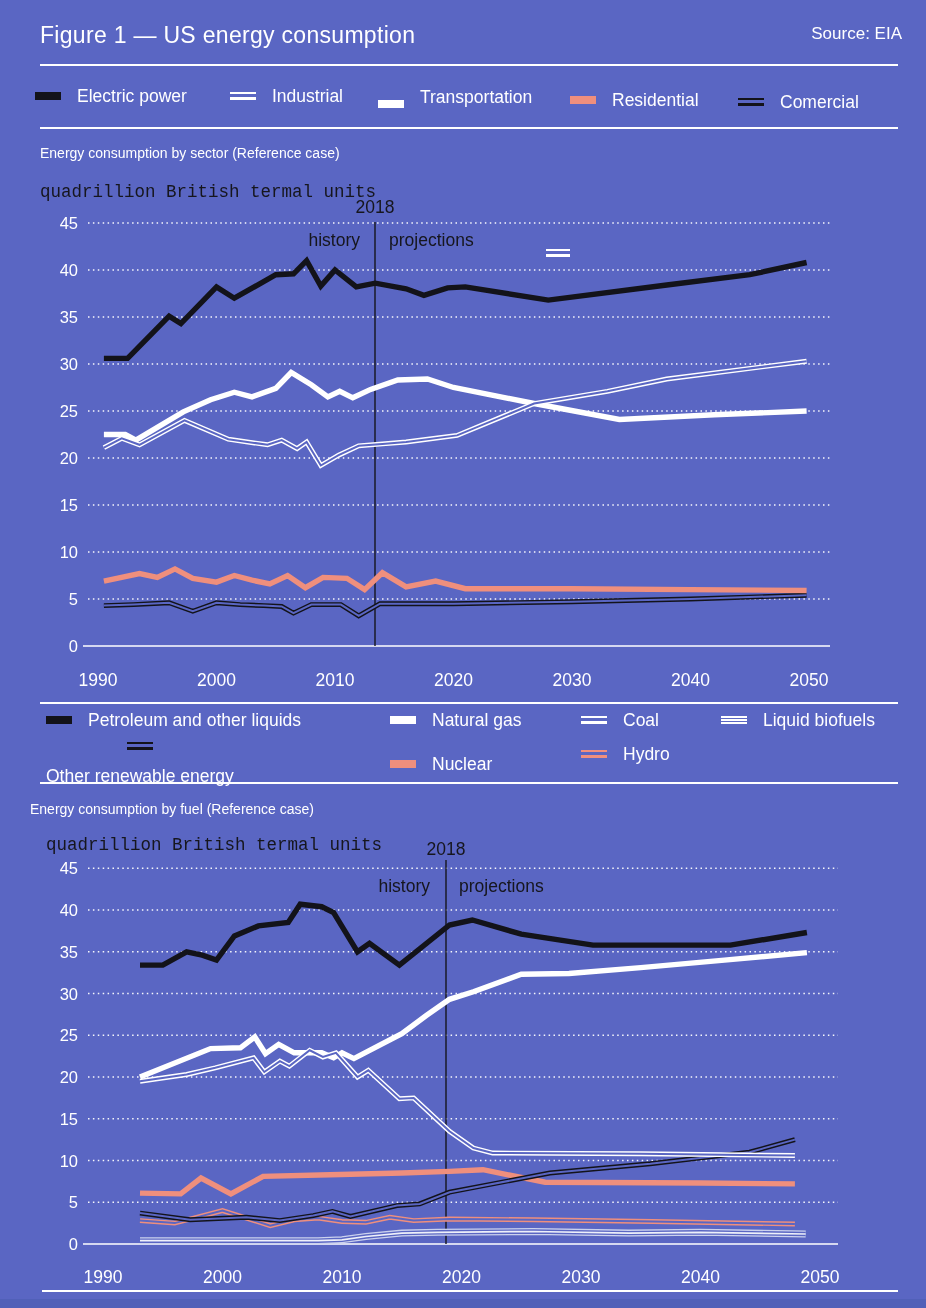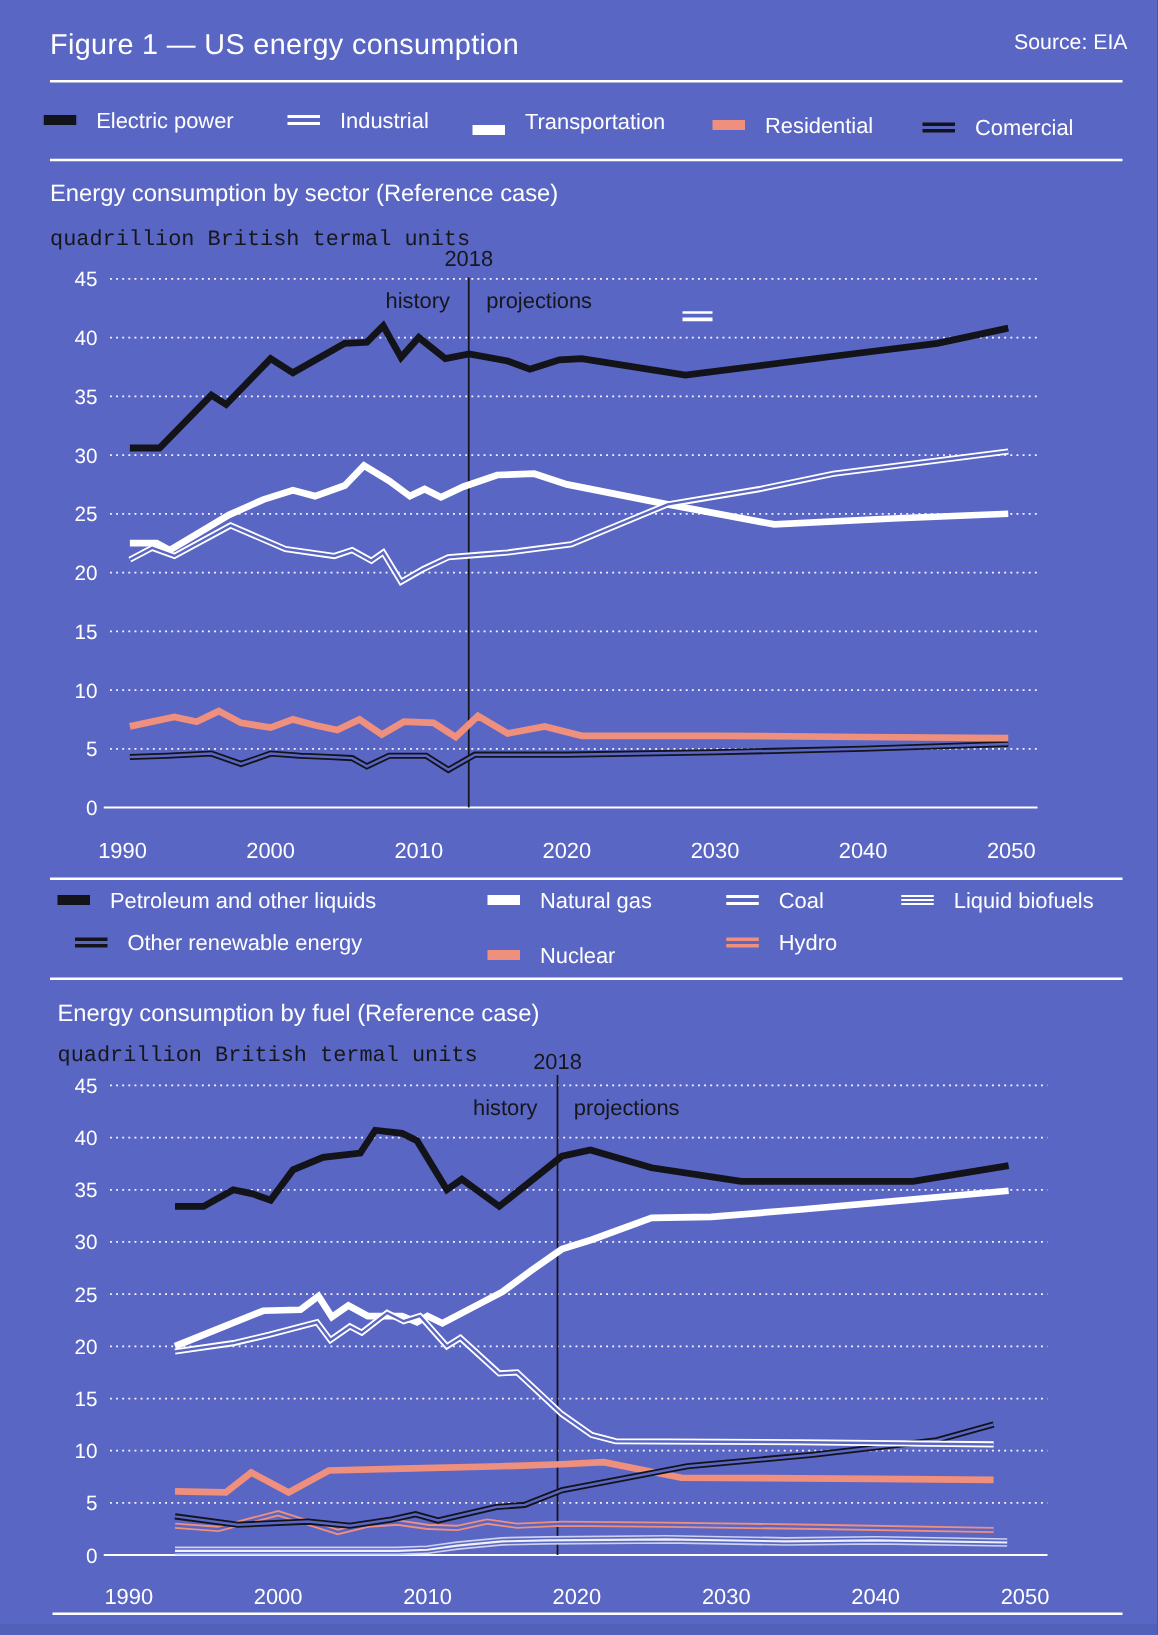--- a/index.html
+++ b/index.html
@@ -8,21 +8,21 @@
     background:#5a66c3;
     font-family:"Liberation Sans",sans-serif;
     -webkit-font-smoothing:antialiased;
   }
   .abs{position:absolute;}
   .white{color:#ffffff;}
   .dark{color:#16161d;}
   .rule{position:absolute;height:2px;background:#ffffff;}
   .figure-title{font-size:23px;letter-spacing:.3px;}
   .source{font-size:17px;}
-  .section-title{font-size:19px;}
+  .section-title{font-size:14px;}
   .unit-label{font-size:17.5px;font-family:Liberation Mono, monospace;}
   .annot{font-size:17.5px;}
   .divider-year{font-size:17.5px;text-align:center;width:64px;}
   .legend-item{position:absolute;display:flex;align-items:center;gap:16px;height:24px;}
   .legend-label{font-size:17.5px;color:#ffffff;white-space:nowrap;}
   .sw{width:26px;height:8px;flex:0 0 auto;}
   .solid-black{background:#13131a;}
   .solid-white{background:#ffffff;}
   .solid-salmon{background:#ef8f7d;}
   .double-white{background:linear-gradient(#ffffff 0 2.5px,rgba(0,0,0,0) 2.5px 5.5px,#ffffff 5.5px 8px);}
@@ -173,36 +173,36 @@
       <span class="legend-label">Natural gas</span>
     </div>
     <div class="legend-item" style="left:581px;top:0;">
       <span class="sw double-white"></span>
       <span class="legend-label">Coal</span>
     </div>
     <div class="legend-item" style="left:721px;top:0;">
       <span class="sw triple-white"></span>
       <span class="legend-label">Liquid biofuels</span>
     </div>
-    <div class="legend-item" style="left:60px;top:34px;">
+    <div class="legend-item" style="left:46px;top:34px;flex-direction:column;">
       <span class="sw double-black"></span>
       <span class="legend-label">Other renewable energy</span>
     </div>
     <div class="legend-item" style="left:390px;top:44px;">
       <span class="sw solid-salmon"></span>
       <span class="legend-label">Nuclear</span>
     </div>
     <div class="legend-item" style="left:581px;top:34px;">
       <span class="sw double-salmon"></span>
       <span class="legend-label">Hydro</span>
     </div>
   </div>
   <div class="rule" style="left:40px;top:782px;width:858px;"></div>
 
-  <div class="abs white section-title" style="left:46px;top:801px;">Energy consumption by fuel (Reference case)</div>
+  <div class="abs white section-title" style="left:30px;top:801px;">Energy consumption by fuel (Reference case)</div>
   <div class="abs dark unit-label" style="left:46px;top:835px;">quadrillion British termal units</div>
   <div class="abs dark divider-year" style="left:414px;top:839px;">2018</div>
   <div class="abs dark annot" style="left:320px;top:876px;width:110px;text-align:right;">history</div>
   <div class="abs dark annot" style="left:459px;top:876px;">projections</div>
 
   <div class="rule" style="left:42px;top:1290px;width:856px;"></div>
   <div class="footer-strip"></div>
 </div>
 
 </body></html>

